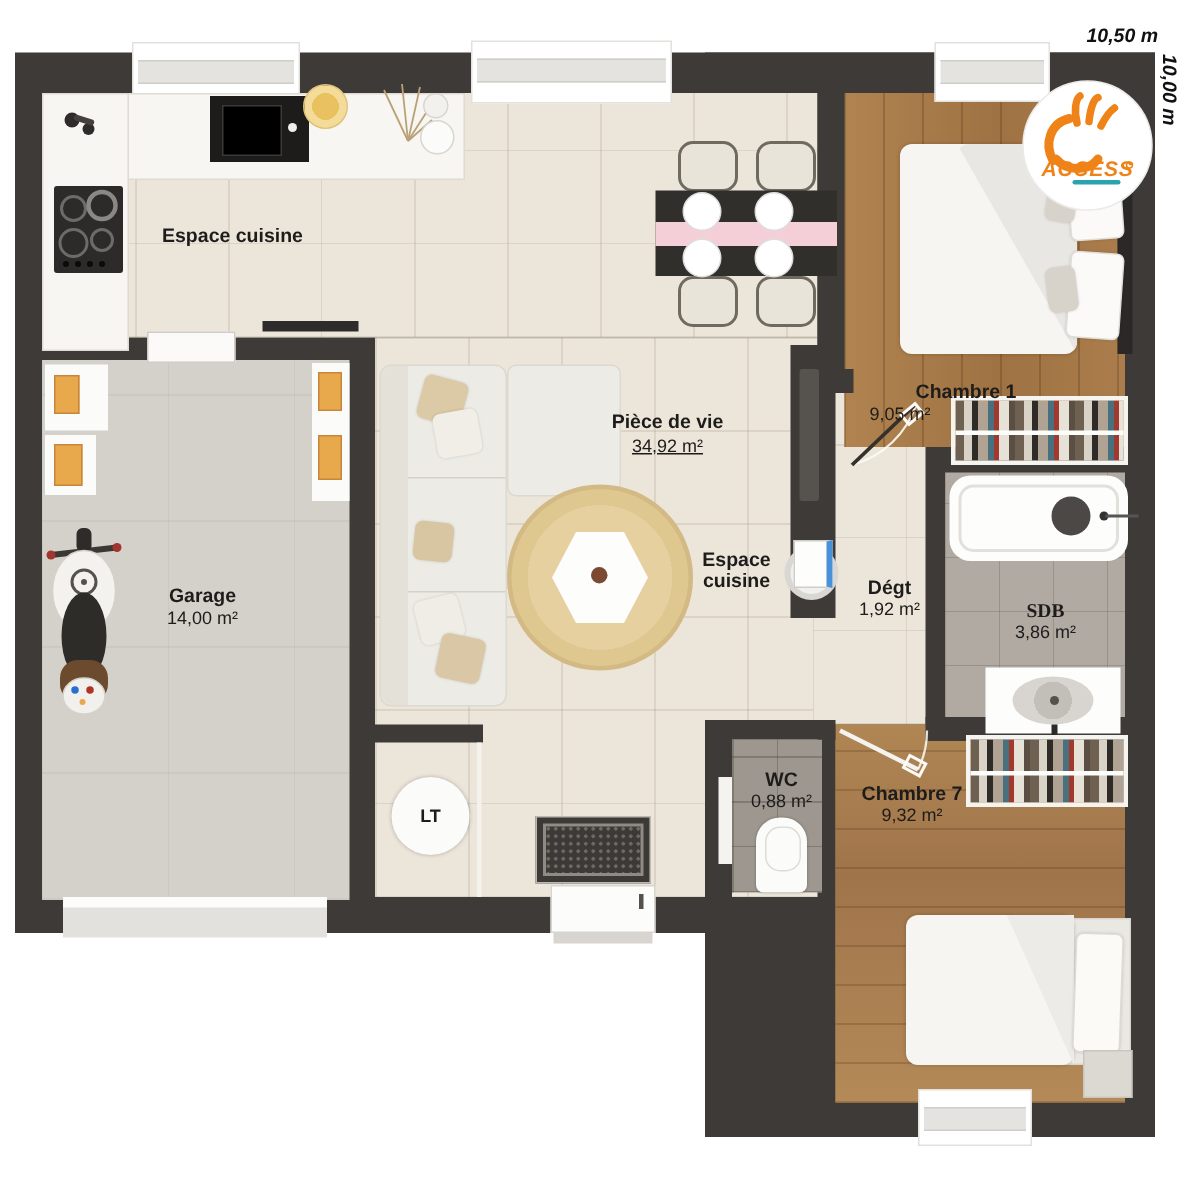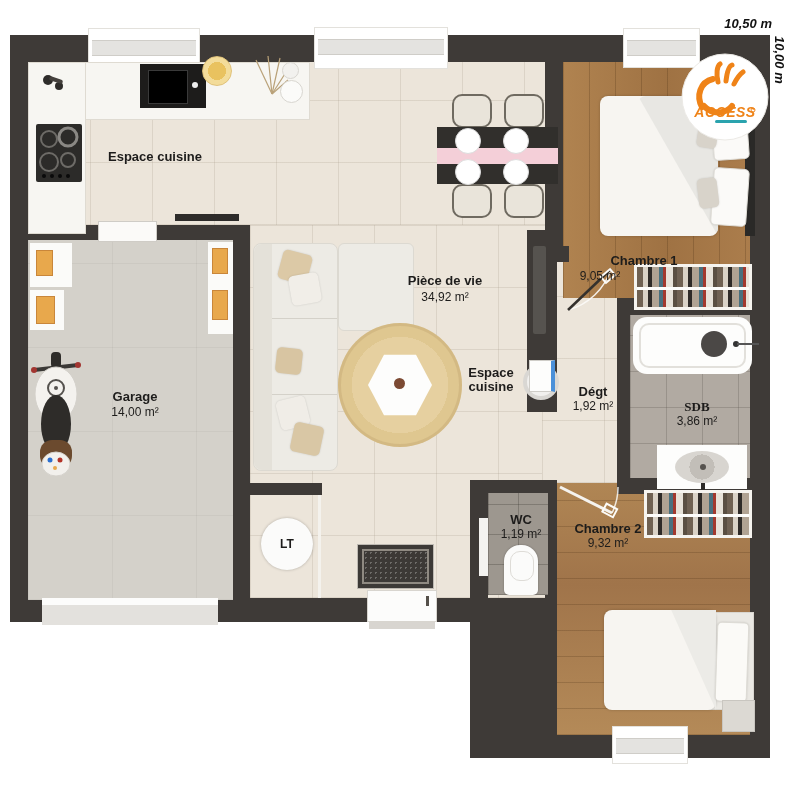--- a/index.html
+++ b/index.html
@@ -242,33 +242,33 @@
     <path d="M568 310 A 62 62 0 0 0 611 269" fill="none" stroke="rgba(252,251,248,.9)" stroke-width="1.5"></path>
     <line x1="568" y1="310" x2="611" y2="269" stroke="#34312d" stroke-width="2.5"></line>
     <rect x="602" y="272" width="12" height="8" fill="none" stroke="#fcfbf8" stroke-width="2" transform="rotate(-40 608 276)"></rect>
     <line x1="560" y1="487" x2="612" y2="513" stroke="#f5f3ef" stroke-width="3"></line>
     <path d="M612 513 A 58 58 0 0 0 618 487" fill="none" stroke="rgba(252,251,248,.85)" stroke-width="1.5"></path>
     <rect x="604" y="506" width="12" height="9" fill="none" stroke="#fcfbf8" stroke-width="2" transform="rotate(28 610 510)"></rect>
   </svg>
 
   <div class="abs label rname" style="left:95px;top:150px;width:120px;">Espace cuisine</div>
   <div class="abs label rname" style="left:385px;top:274px;width:120px;">Pièce de vie</div>
-  <div class="abs label rarea" style="left:385px;top:290px;width:120px;">34,92 m²</div>
+  <div class="abs label rarea" style="left:385px;top:290px;width:120px;text-decoration:underline;">34,92 m²</div>
   <div class="abs label rname" style="left:459px;top:366px;width:64px;">Espace cuisine</div>
   <div class="abs label rname" style="left:95px;top:390px;width:80px;text-align:center;">Garage</div>
   <div class="abs label rarea" style="left:95px;top:405px;width:80px;text-align:center;">14,00 m²</div>
   <div class="abs label rname" style="left:560px;top:254px;width:80px;margin-left:44px;">Chambre 1</div>
   <div class="abs label rarea" style="left:560px;top:269px;width:80px;">9,05 m²</div>
   <div class="abs label rname" style="left:563px;top:385px;width:60px;">Dégt</div>
   <div class="abs label rarea" style="left:563px;top:399px;width:60px;">1,92 m²</div>
   <div class="abs label rname" style="left:657px;top:400px;width:80px;font-family:Liberation Serif, serif;">SDB</div>
   <div class="abs label rarea" style="left:657px;top:414px;width:80px;">3,86 m²</div>
   <div class="abs label rname" style="left:491px;top:513px;width:60px;">WC</div>
-  <div class="abs label rarea" style="left:491px;top:527px;width:60px;">1,19 m²</div>
-  <div class="abs label rname" style="left:568px;top:522px;width:80px;">Chambre 2</div>
+  <div class="abs label rarea" style="left:491px;top:527px;width:60px;">0,88 m²</div>
+  <div class="abs label rname" style="left:568px;top:522px;width:80px;">Chambre 7</div>
   <div class="abs label rarea" style="left:568px;top:536px;width:80px;">9,32 m²</div>
 
   <svg class="abs" style="left:681px;top:53px;" width="88" height="88" viewBox="0 0 88 88">
     <circle cx="44" cy="44" r="43" fill="#ffffff" stroke="#eceae6"></circle>
     <g fill="none" stroke="#ef8318" stroke-linecap="round">
       <path d="M21 54 C15 43 19 29 32 26" stroke-width="6"></path>
       <path d="M37 29 C35 21 36 13 39 11" stroke-width="5"></path>
       <path d="M45 28 C46 19 48 13 51 12" stroke-width="5"></path>
       <path d="M53 31 C56 25 59 21 62 19" stroke-width="5"></path>
       <path d="M23 53 C31 62 45 61 51 53" stroke-width="6"></path>

